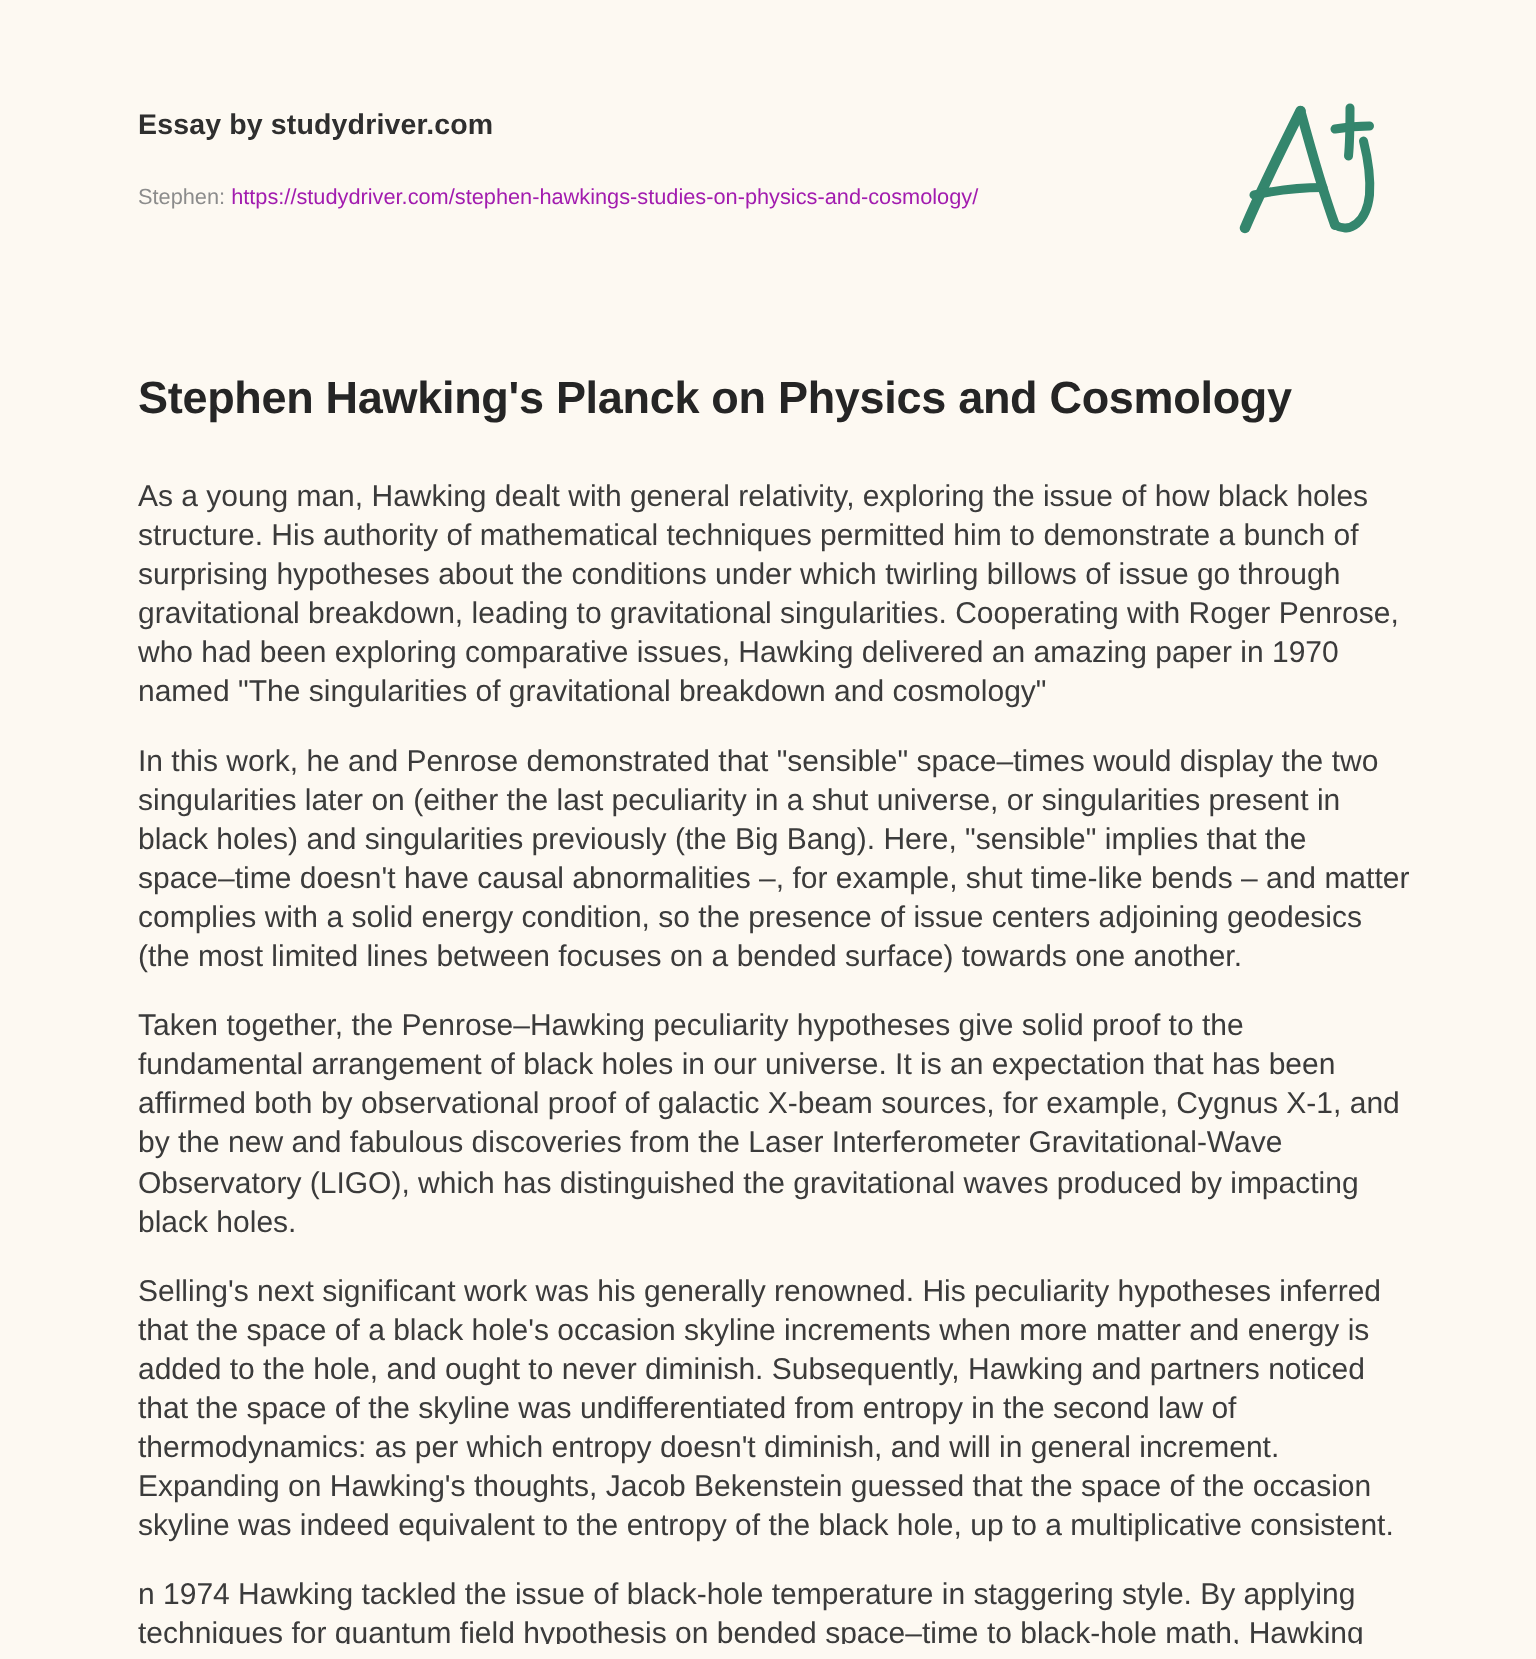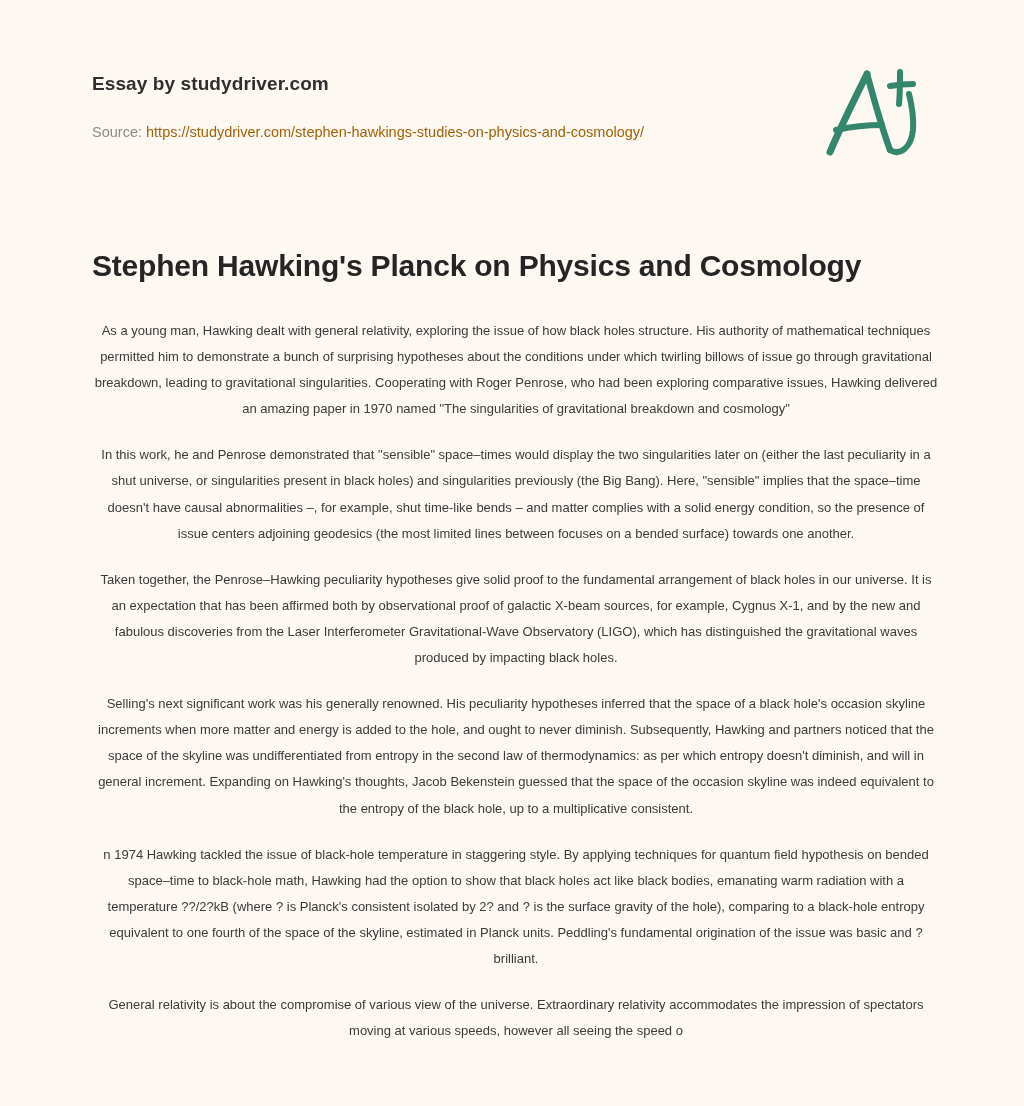--- a/index.html
+++ b/index.html
@@ -43,21 +43,21 @@
     left: 92px;
     top: 124px;
     font-size: 14.5px;
     color: #8c8c8c;
     white-space: nowrap;
   }
   .source-label {
     color: #8c8c8c;
   }
   .source-url {
-    color: #a16207;
+    color: #a21caf;
     text-decoration: none;
   }
   .logo {
     position: absolute;
     left: 812px;
     top: 58px;
     width: 112px;
     height: 108px;
   }
   .logo svg {
@@ -77,25 +77,25 @@
     line-height: 38px;
     margin: 0;
   }
   .body-copy {
     position: absolute;
     left: 92px;
     top: 318px;
     width: 848px;
   }
   .para {
-    font-size: 13px;
+    font-size: 20px;
     line-height: 26.1px;
     color: #3b3b3b;
     margin: 0 0 20px 0;
-    text-align: center;
+    text-align: left;
   }
   .para:last-child {
     margin-bottom: 0;
   }
   .fade-cut {
     position: absolute;
     left: 0;
     bottom: 0;
     width: 1024px;
     height: 10px;
@@ -106,21 +106,21 @@
 </head>
 <body>
 
 <div class="page">
 
   <div class="header">
 
     <div class="byline">Essay by studydriver.com</div>
 
     <div class="source-line">
-      <span class="source-label">Source:</span>
+      <span class="source-label">Stephen:</span>
       <a class="source-url" href="#">https://studydriver.com/stephen-hawkings-studies-on-physics-and-cosmology/</a>
     </div>
 
     <div class="logo">
       <svg viewBox="0 0 112 108" xmlns="http://www.w3.org/2000/svg">
         <g fill="none" stroke="#34866d" stroke-linecap="round" stroke-linejoin="round">
           <path d="M18 94 C29 68, 44 38, 55 16" stroke-width="7"></path>
           <path d="M55 16 C61 38, 70 70, 78 92" stroke-width="6.5"></path>
           <path d="M24 72 C38 69, 55 67, 70 67" stroke-width="6"></path>
           <path d="M78 28 C84 27, 93 26, 101 26" stroke-width="6"></path>

